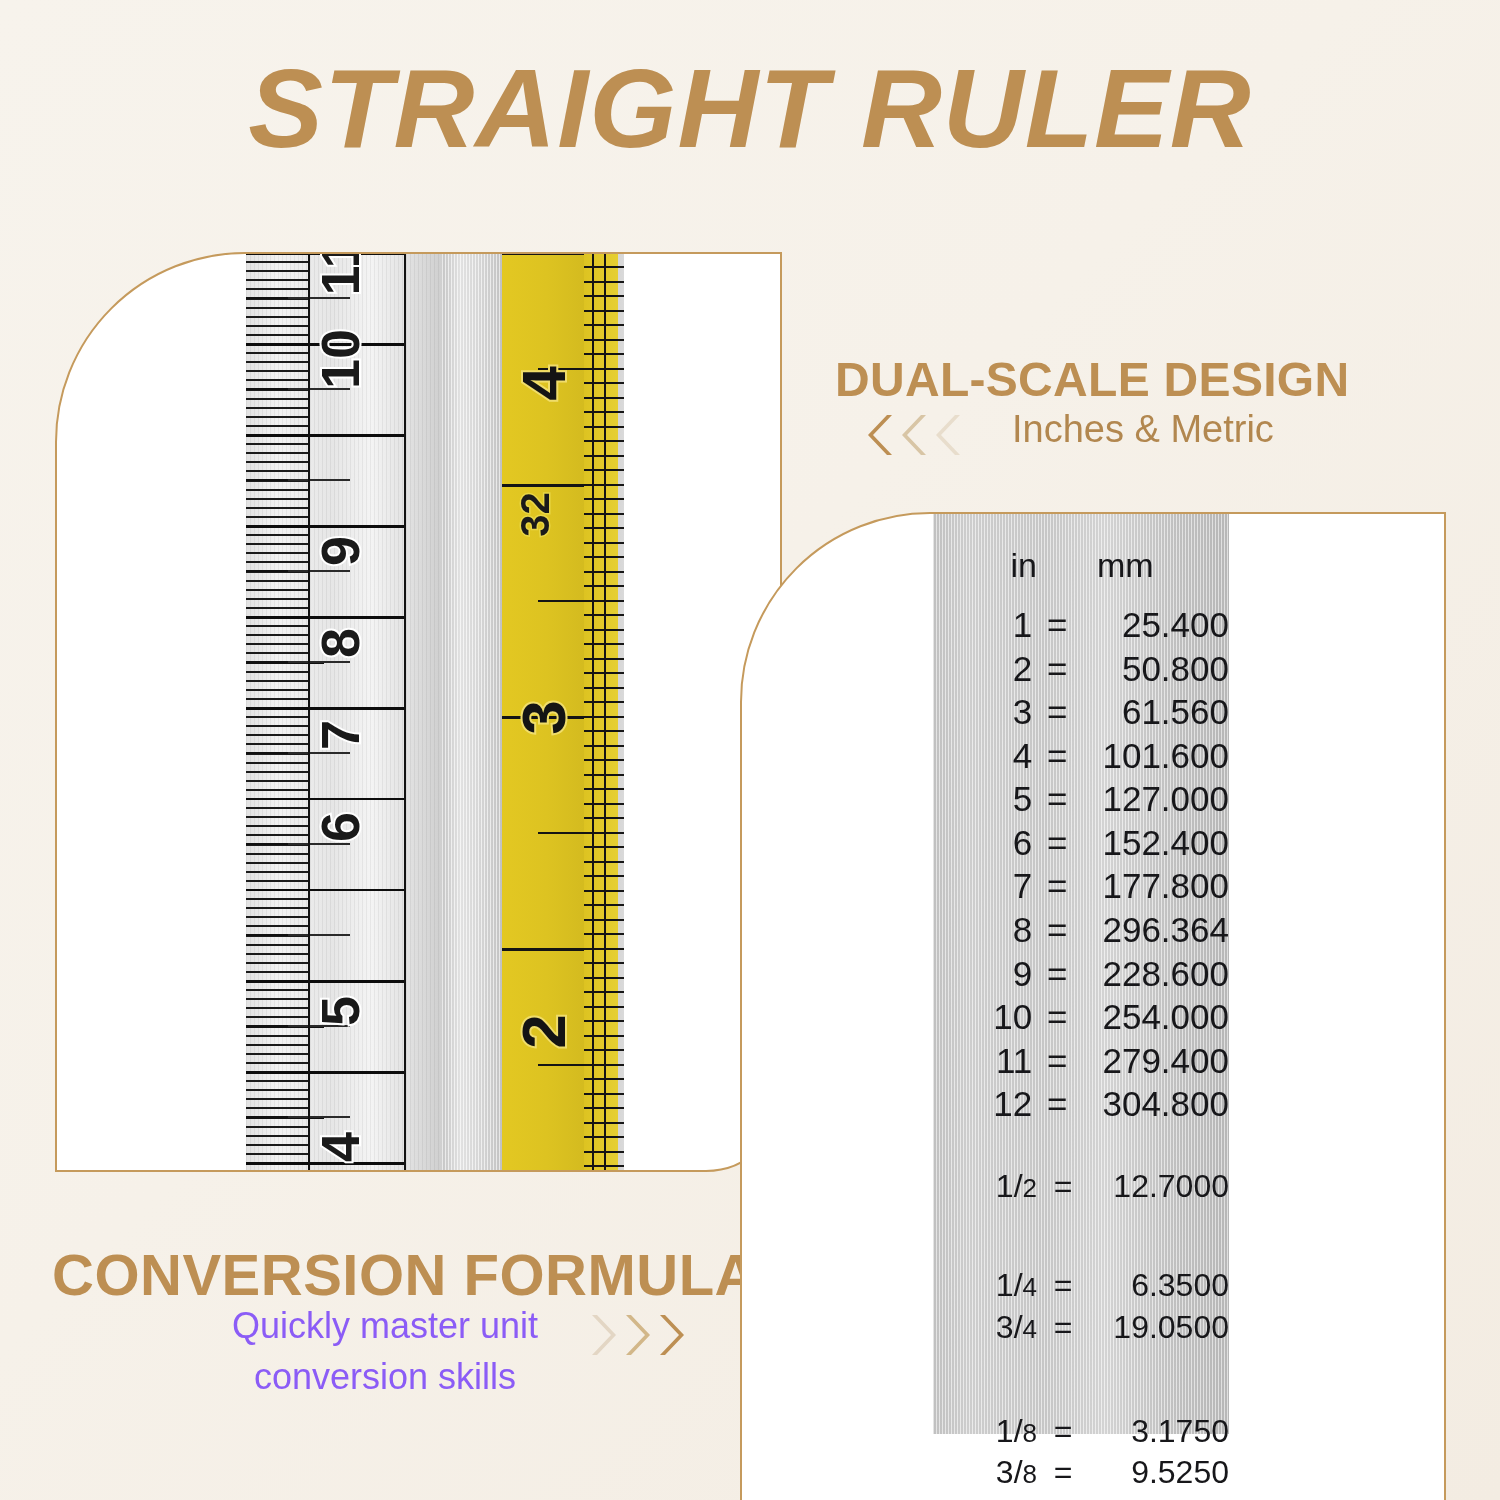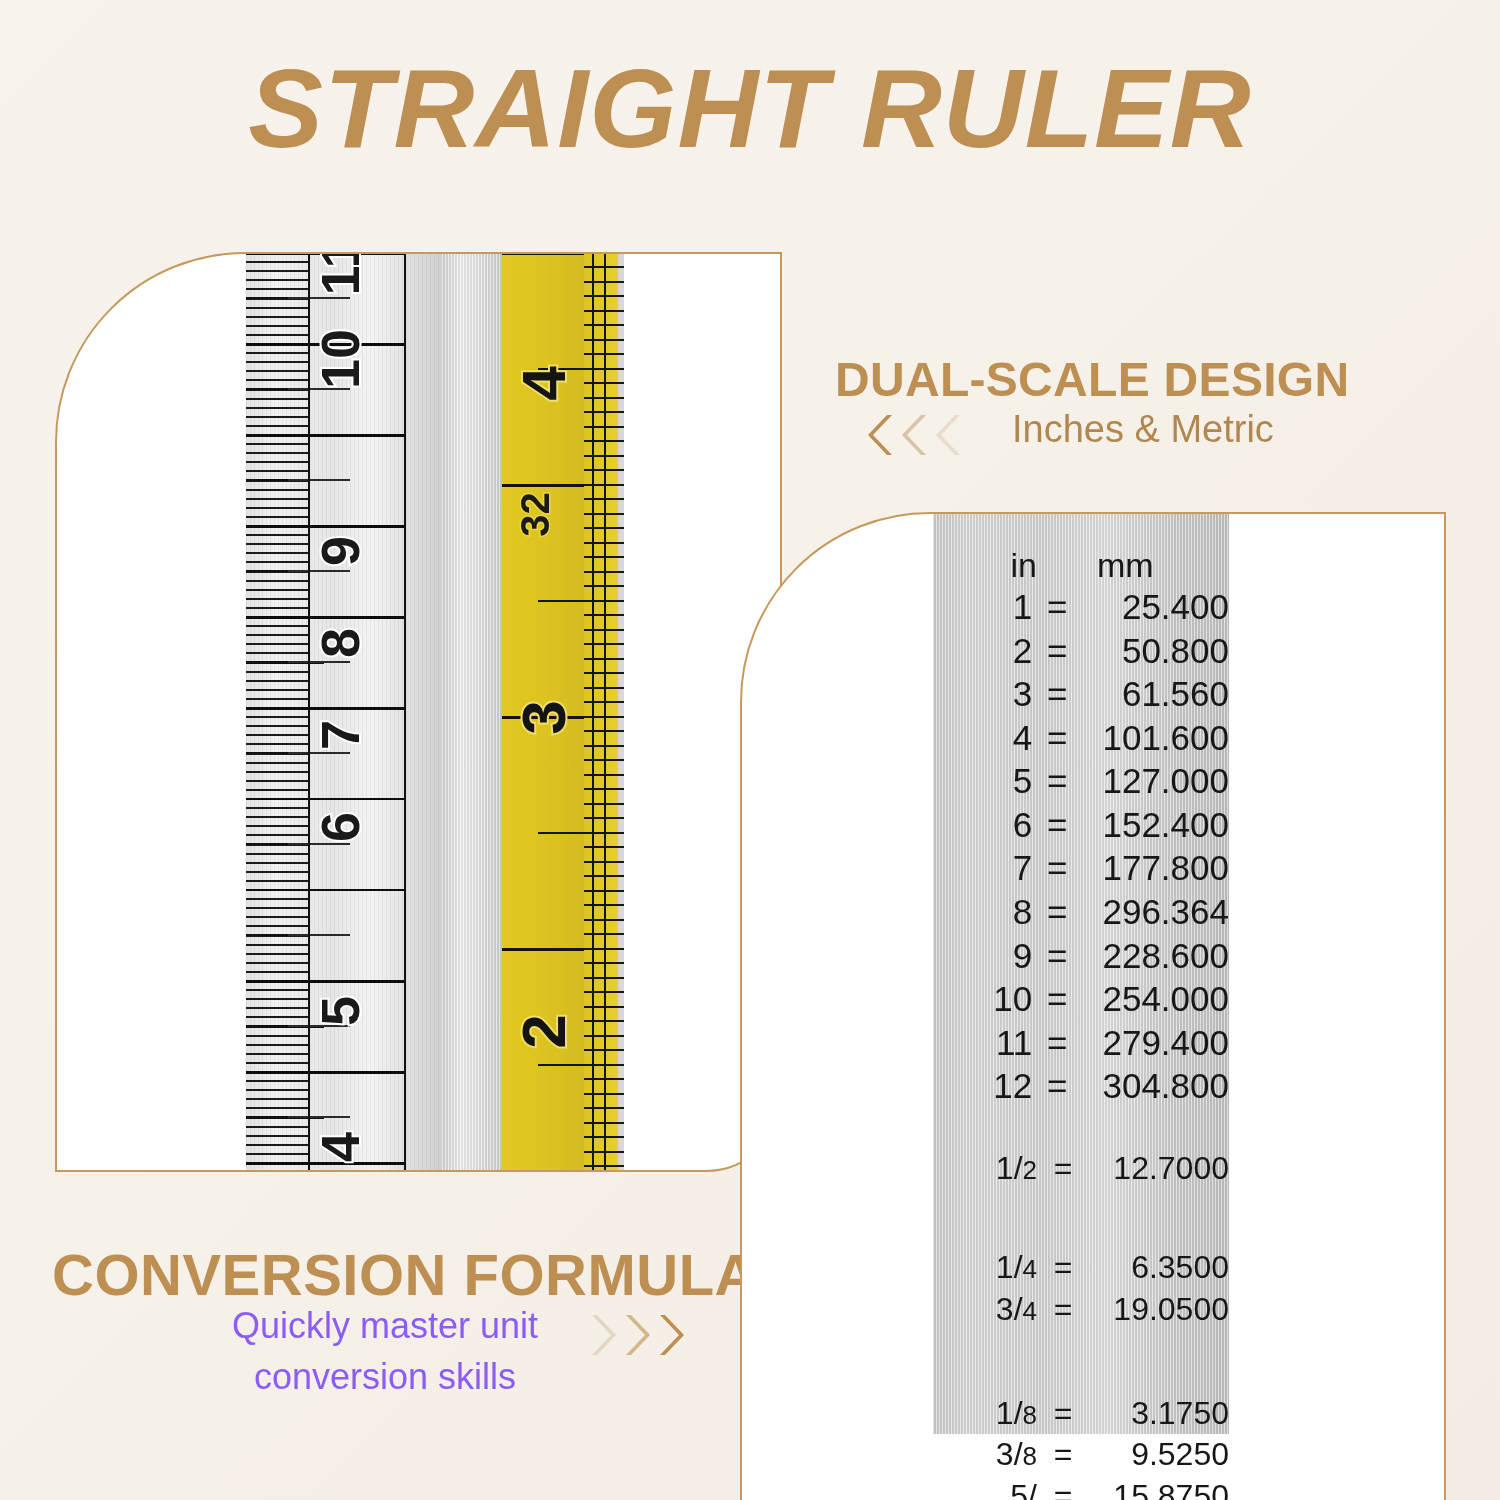--- a/index.html
+++ b/index.html
@@ -281,20 +281,21 @@
 
   .conv-table {
     position: absolute;
     left: 0; top: 34px;
     width: 296px;
     color: #17171a;
   }
   .conv-head {
     display: flex;
     font-size: 34px;
+    margin-bottom: 18px;
   }
   .conv-head .in-h  { width: 104px; text-align: right; }
   .conv-head .eq-h  { width: 52px; }
   .conv-head .mm-h  { width: 130px; text-align: left; padding-left: 8px; }
 
   .conv-row {
     display: flex;
     font-size: 35px;
     line-height: 1.245;
     white-space: nowrap;

